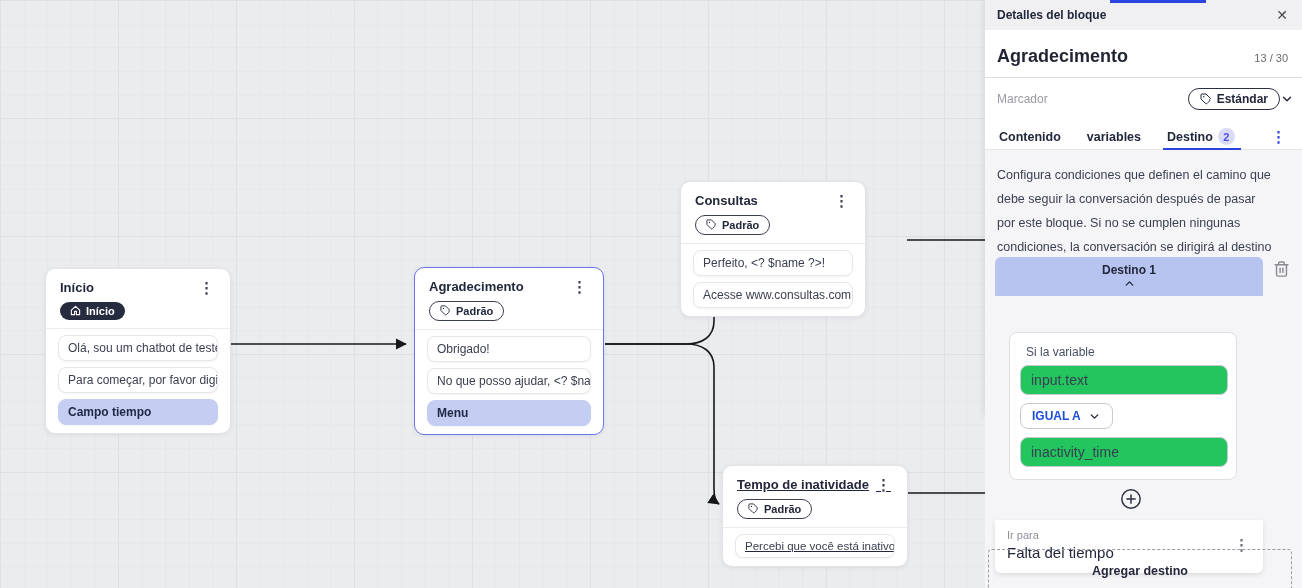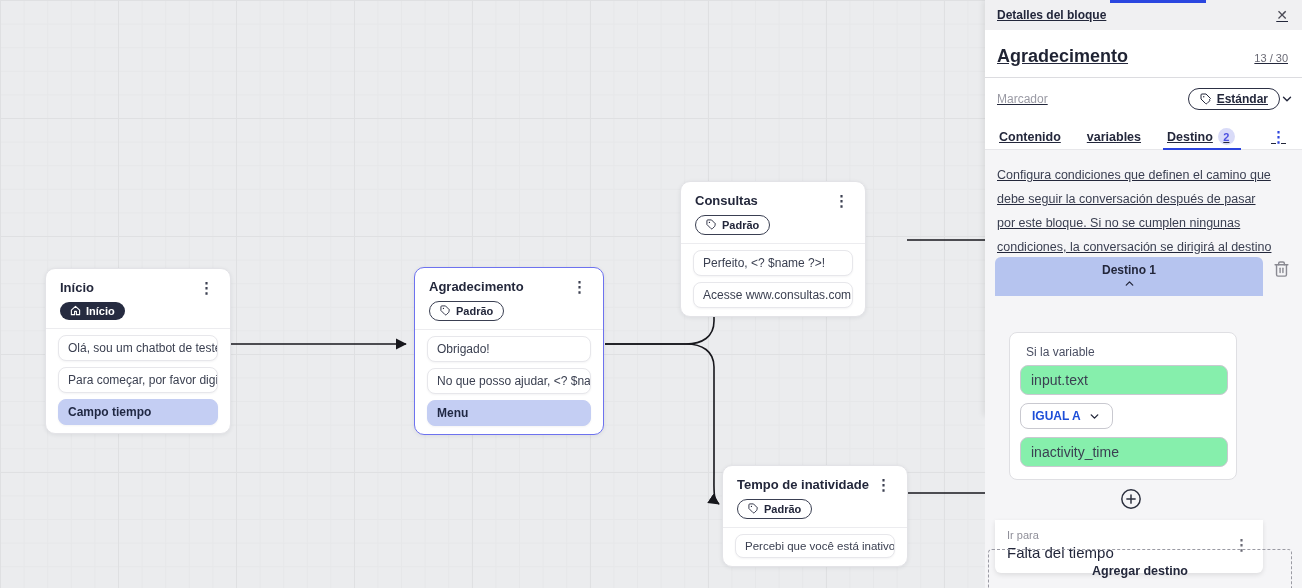--- a/index.html
+++ b/index.html
@@ -38,21 +38,21 @@
   .node-item {
     margin:6px 4px 0 4px; background:#fff; border:1px solid #e7e7eb; border-radius:8px;
     padding:5px 9px; font-size:12px; color:#3b4051; white-space:nowrap; overflow:hidden;
     box-shadow:0 1px 2px rgba(30,32,50,.05);
   }
   .node-item.hl { background:#c4cef3; border-color:#c4cef3; font-weight:700; color:#1f2742; }
 
   
   .panel {
     position:absolute; left:985px; top:0; width:317px; height:416px; background:#fff;
-    box-shadow:-2px 0 6px rgba(0,0,0,.08); font-size:12px;text-decoration:underline;
+    box-shadow:-2px 0 6px rgba(0,0,0,.08); font-size:12px;
   }
   .panel-topbar { position:relative; height:30px; background:#f0f0f2; display:flex; align-items:center;
     justify-content:space-between; padding:0 14px 0 12px; }
   .panel-topbar .t { font-size:12px; font-weight:700; color:#23273b; }
   .close-x { font-size:14px; color:#4a4a55; cursor:pointer; }
   .top-blue { position:absolute; left:125px; top:0; width:96px; height:3px; background:#2b46e0; }
 
   .block-title-row { display:flex; align-items:baseline; justify-content:space-between; padding:16px 14px 10px 12px;
     border-bottom:1px solid #dcdce0; }
   .block-title { font-size:18px; font-weight:600; color:#1f2333; }
@@ -76,21 +76,21 @@
   .panel-content { position:relative; height:448px; background:#f5f5f7; }
   .desc { padding:13px 26px 0 12px; font-size:12.5px; line-height:24px; color:#3a3f51; }
 
   .dest-group { position:absolute; left:10px; top:107px; width:268px; }
   .dest-head { display:flex; align-items:center; justify-content:space-between; background:#b6c4ef;
     border-radius:6px 6px 0 0; padding:6px 12px; cursor:pointer;flex-direction:column; }
   .dest-head .dh-title { font-size:12px; font-weight:700; color:#23273b; }
   .dest-body { padding:8px 0 0 4px; }
   .card { width:228px; margin-left:10px; background:#fff; border:1px solid #dfdfe3; border-radius:8px; padding:10px 8px 12px;margin-top:28px; }
   .field-label { font-size:12px; color:#4a4f63; margin:2px 0 6px 8px; }
-  .tb { width:208px; margin-left:2px; border:1px solid #c9c9d0; border-radius:8px; background:#86efac;
+  .tb { width:208px; margin-left:2px; border:1px solid #c9c9d0; border-radius:8px; background:#22c55e;
     font-size:14px; color:#3a3f51; padding:6px 10px; font-family:"Liberation Sans", sans-serif; outline:none; }
   .op-btn { display:inline-flex; align-items:center; gap:7px; margin:8px 0 8px 2px; border:1px solid #c9c9d0;
     border-radius:8px; background:#fff; padding:5px 11px; font-size:12px; font-weight:700; color:#1d4ed8; cursor:pointer; }
   .plus-row { display:flex; justify-content:center; padding:8px 0 10px 0; }
   .dest-foot { background:#fff; border-radius:0 0 6px 6px; box-shadow:0 2px 5px rgba(0,0,0,.10);
     padding:9px 12px 12px; display:flex; justify-content:space-between; align-items:center; }
   .goto-label { font-size:11px; color:#8f8f99; margin-bottom:3px; }
   .goto-value { font-size:15px; color:#23273b; }
   .dest-foot .kebab { color:#6a6a75; }
   .trash-btn { position:absolute; left:288px; top:110px; color:#8a8a92; cursor:pointer; }
@@ -166,21 +166,21 @@
           <path d="M21 11 L12 2 H4 a2 2 0 0 0 -2 2 V12 l9 9 a2.2 2.2 0 0 0 3 0 l5 -5 a2.2 2.2 0 0 0 0 -3 Z"></path>
           <circle cx="7.5" cy="7.5" r="1.4" fill="#23273b" stroke="none"></circle>
         </svg>
       <span>Padrão</span>
     </div>
     <div class="node-sep"></div>
     <div class="node-item">Perfeito, &lt;? $name ?&gt;!</div>
     <div class="node-item">Acesse www.consultas.com par...</div>
   </div>
 
-  <div class="node" style="left:722px; top:465px; width:186px;">
+  <div class="node" style="left:722px; top:465px; width:186px;text-decoration:underline;">
     <div class="node-head">
       <span class="node-title">Tempo de inatividade</span>
       <span class="kebab">⋮</span>
     </div>
     <div class="node-badge outline">
       <svg width="11" height="11" viewBox="0 0 24 24" fill="none" stroke="#23273b" stroke-width="2" stroke-linejoin="round">
           <path d="M21 11 L12 2 H4 a2 2 0 0 0 -2 2 V12 l9 9 a2.2 2.2 0 0 0 3 0 l5 -5 a2.2 2.2 0 0 0 0 -3 Z"></path>
           <circle cx="7.5" cy="7.5" r="1.4" fill="#23273b" stroke="none"></circle>
         </svg>
       <span>Padrão</span>

